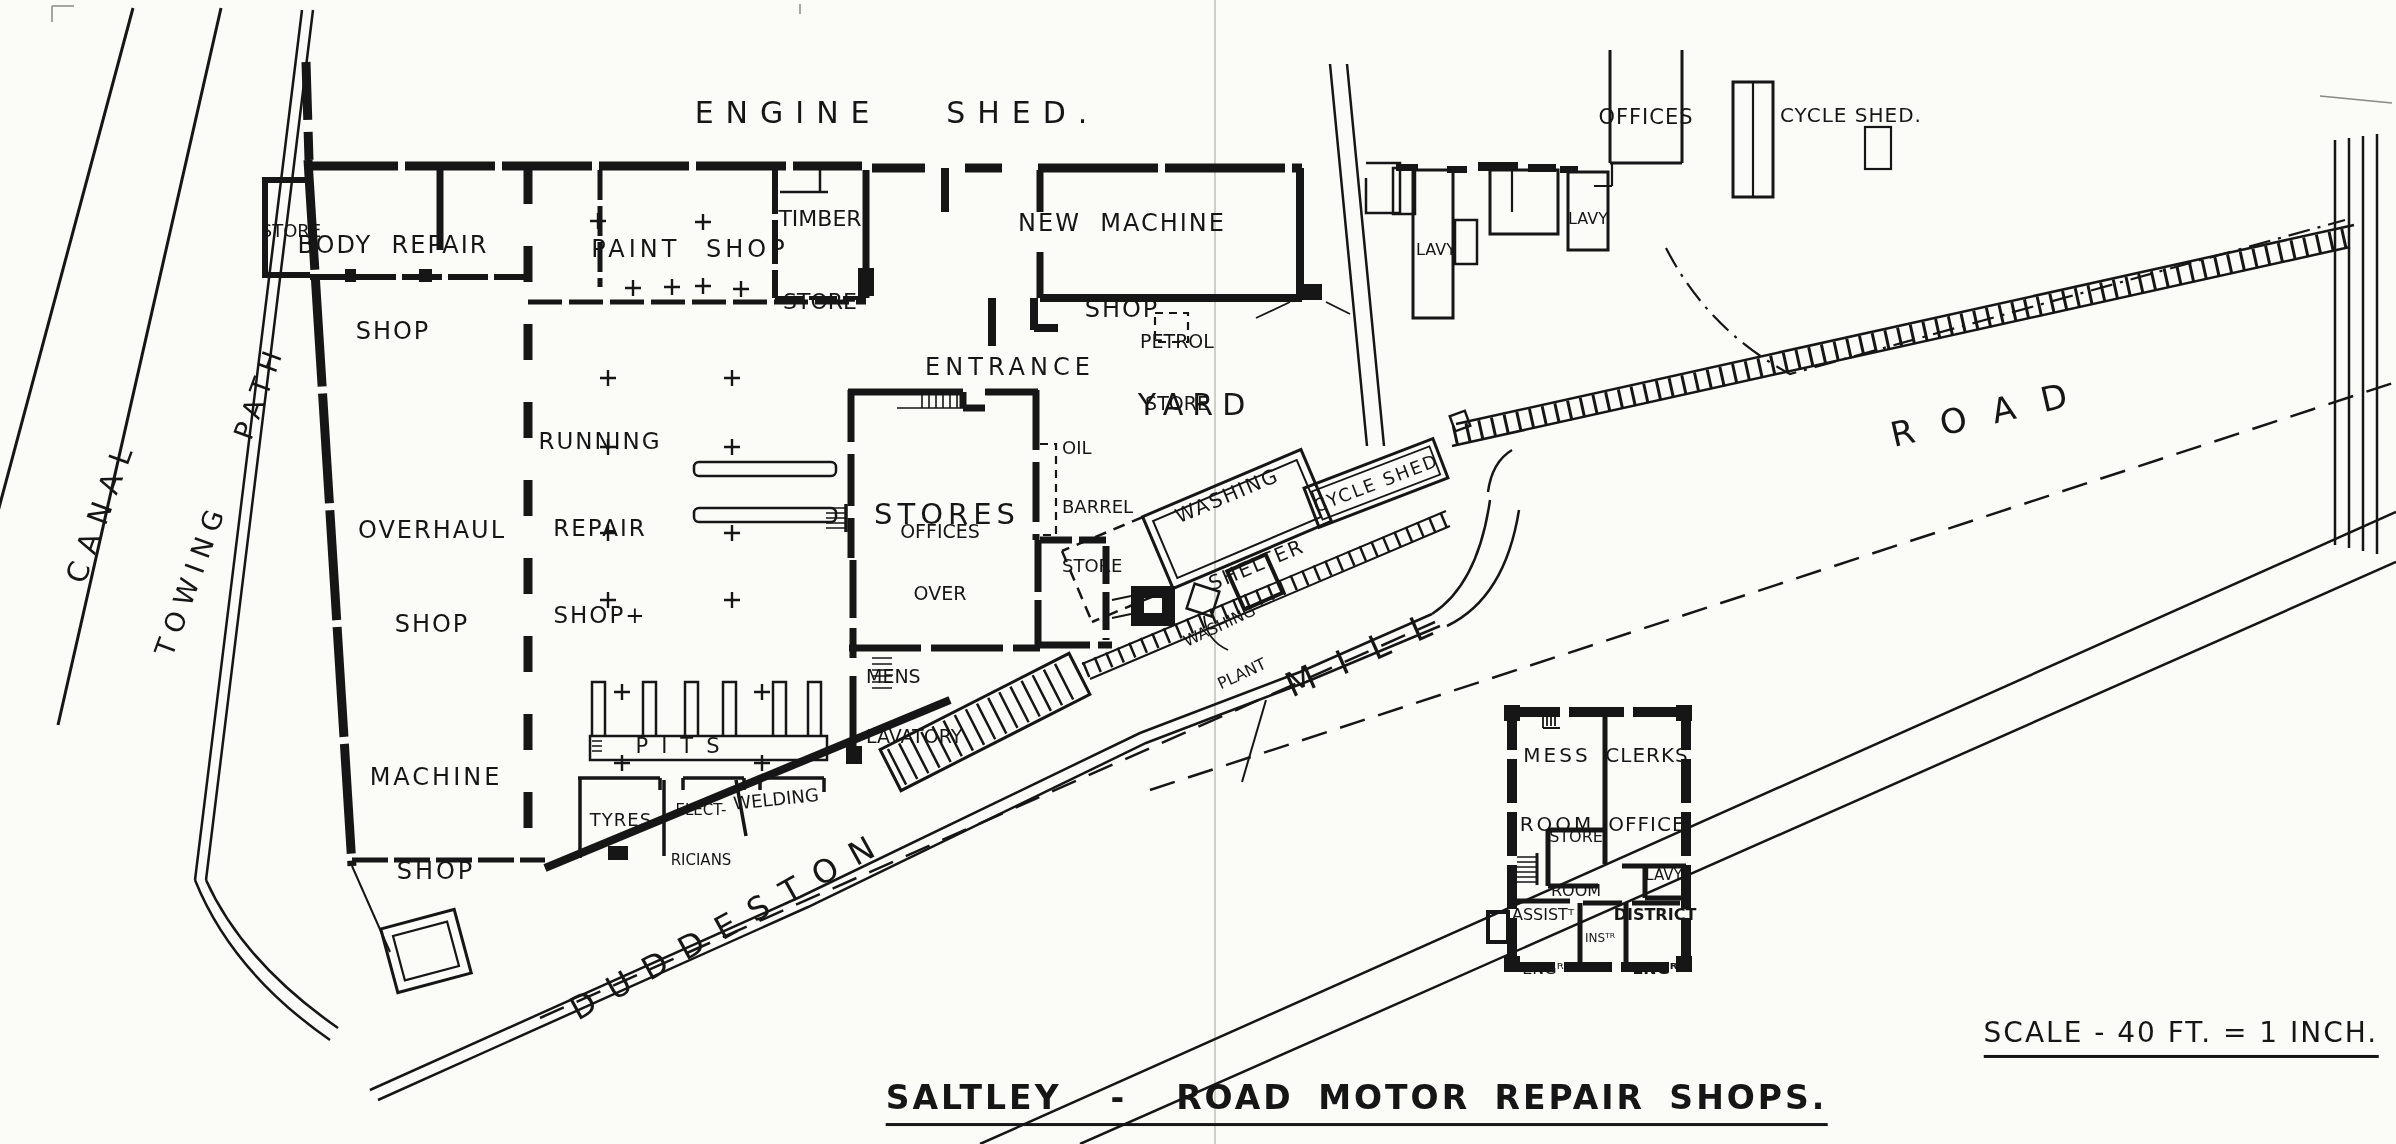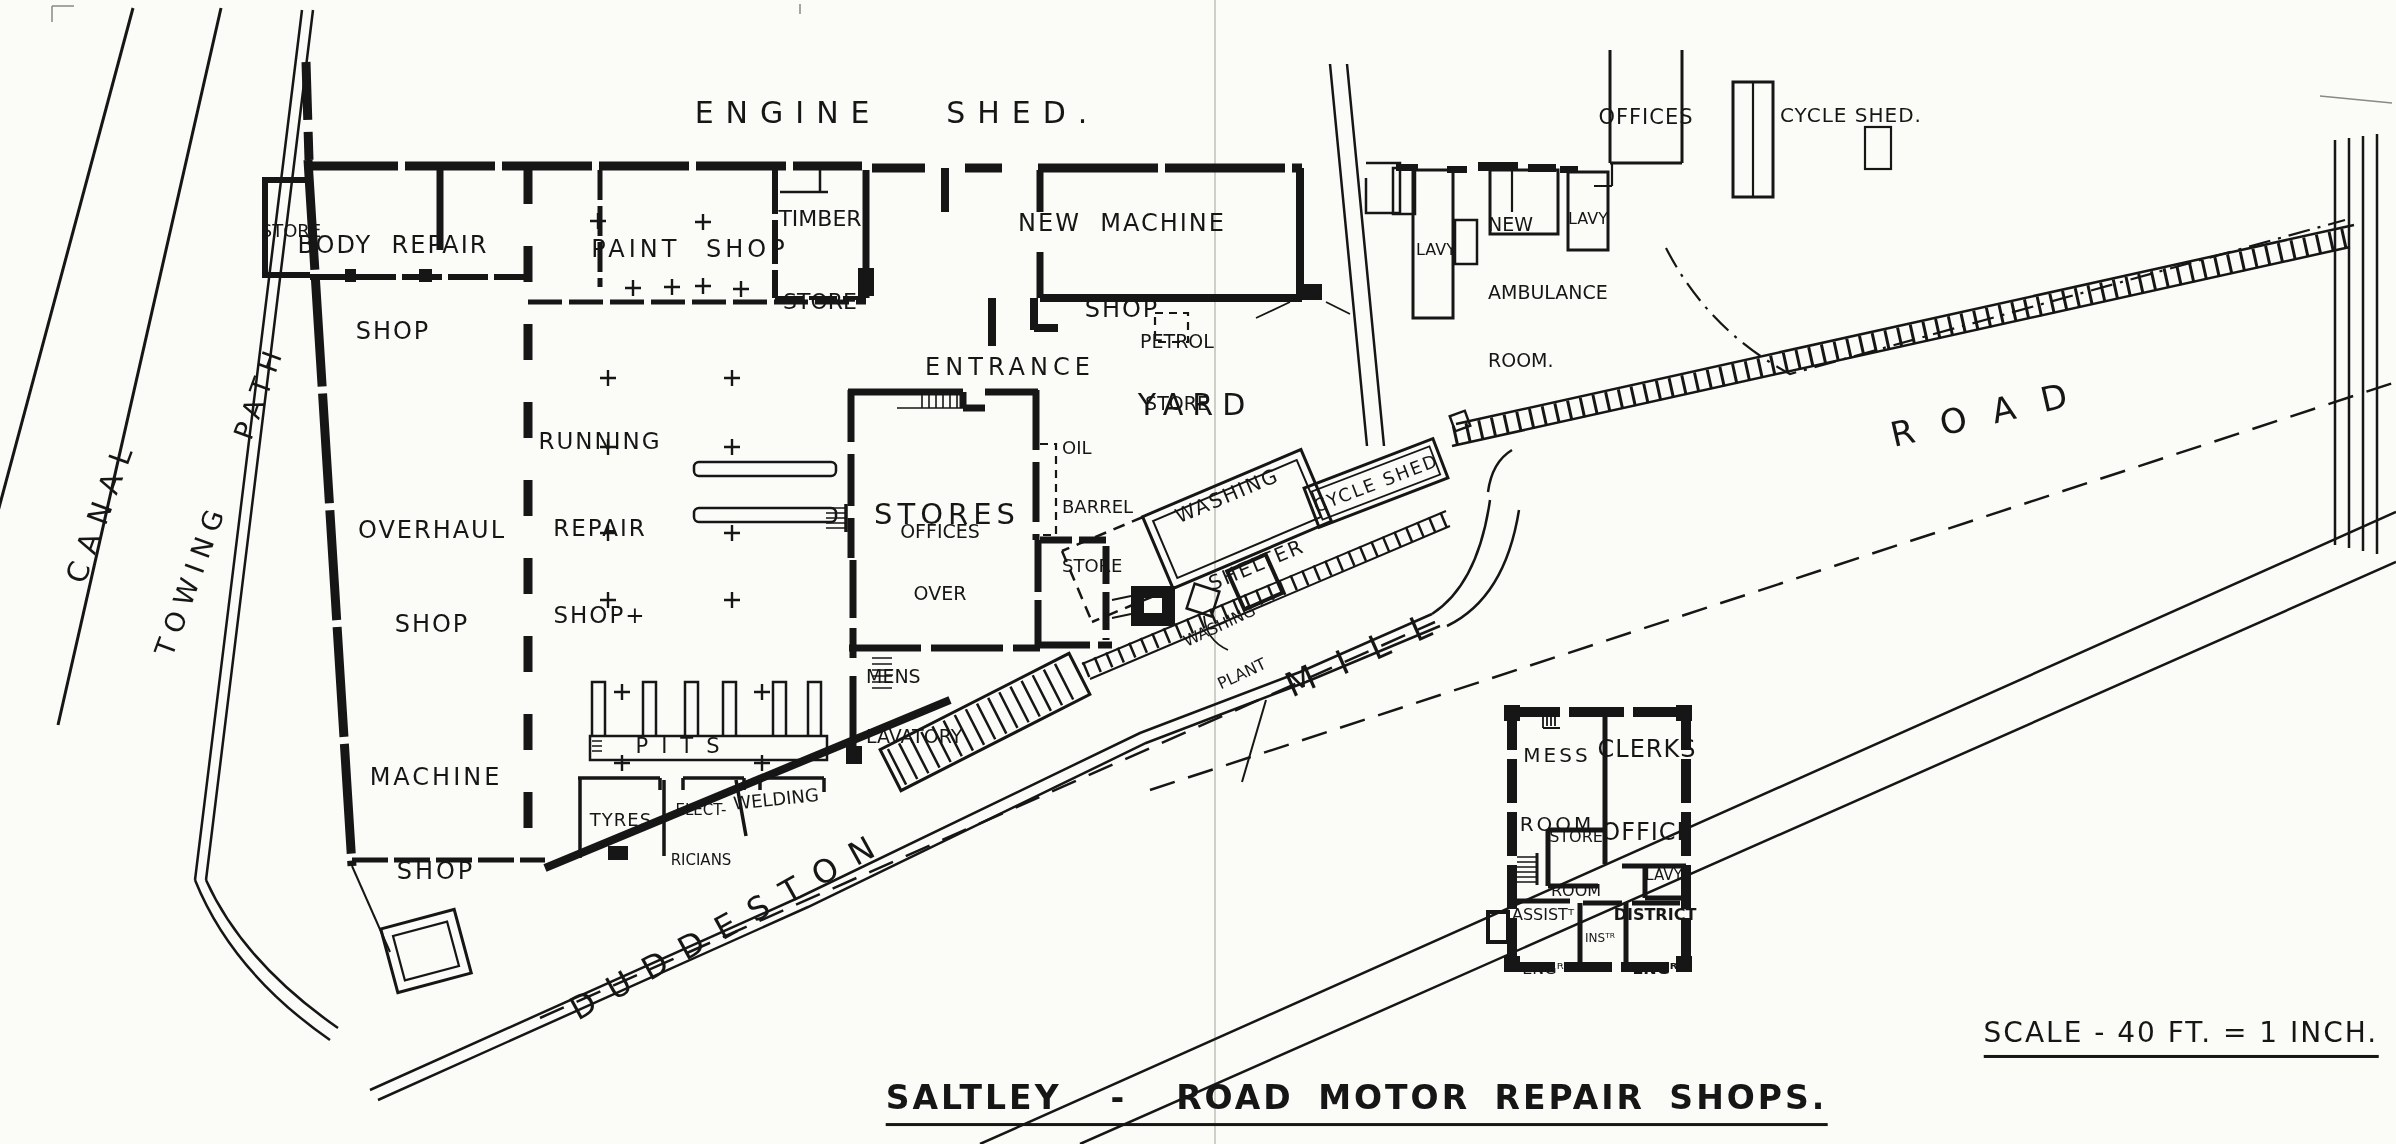--- a/index.html
+++ b/index.html
@@ -301,33 +301,28 @@
 
 <div class="lbl" style="left:730px;top:925px;font-size:32px;letter-spacing:17px;--r:-29deg;">DUDDESTON</div>
 <div class="lbl" style="left:1370px;top:650px;font-size:34px;letter-spacing:26px;--r:-24deg;">MILL</div>
 <div class="lbl" style="left:1992px;top:412px;font-size:34px;letter-spacing:27px;--r:-13deg;">ROAD</div>
 
 <div class="lbl" style="left:1646px;top:117px;font-size:21px;letter-spacing:1px;">OFFICES</div>
 <div class="lbl la" style="left:1780px;top:116px;font-size:20px;letter-spacing:1px;">CYCLE SHED.</div>
 <div class="lbl" style="left:1436px;top:250px;font-size:16px;">LAVY</div>
 <div class="lbl" style="left:1588px;top:219px;font-size:16px;">LAVY</div>
 
-<div class="lbl la" style="left:1488px;top:281px;font-size:19px;--lh:1.2;">
-  <div>NEW</div>
-  <div>AMBULANCE</div>
-  <div>ROOM.</div>
-</div>
 
 
 <div class="lbl" style="left:1557px;top:778px;font-size:20px;letter-spacing:3px;--lh:1.15;">
   <div>MESS</div>
   <div>ROOM</div>
 </div>
 
-<div class="lbl" style="left:1647px;top:778px;font-size:24px;letter-spacing:1px;--lh:1.15;">
+<div class="lbl" style="left:1647px;top:778px;font-size:20px;letter-spacing:1px;--lh:1.15;">
   <div>CLERKS</div>
   <div>OFFICE</div>
 </div>
 
 <div class="lbl" style="left:1576px;top:855px;font-size:16px;--lh:1.12;">
   <div>STORE</div>
   <div>ROOM</div>
 </div>
 
 <div class="lbl" style="left:1664px;top:876px;font-size:15px;">LAVY</div>

